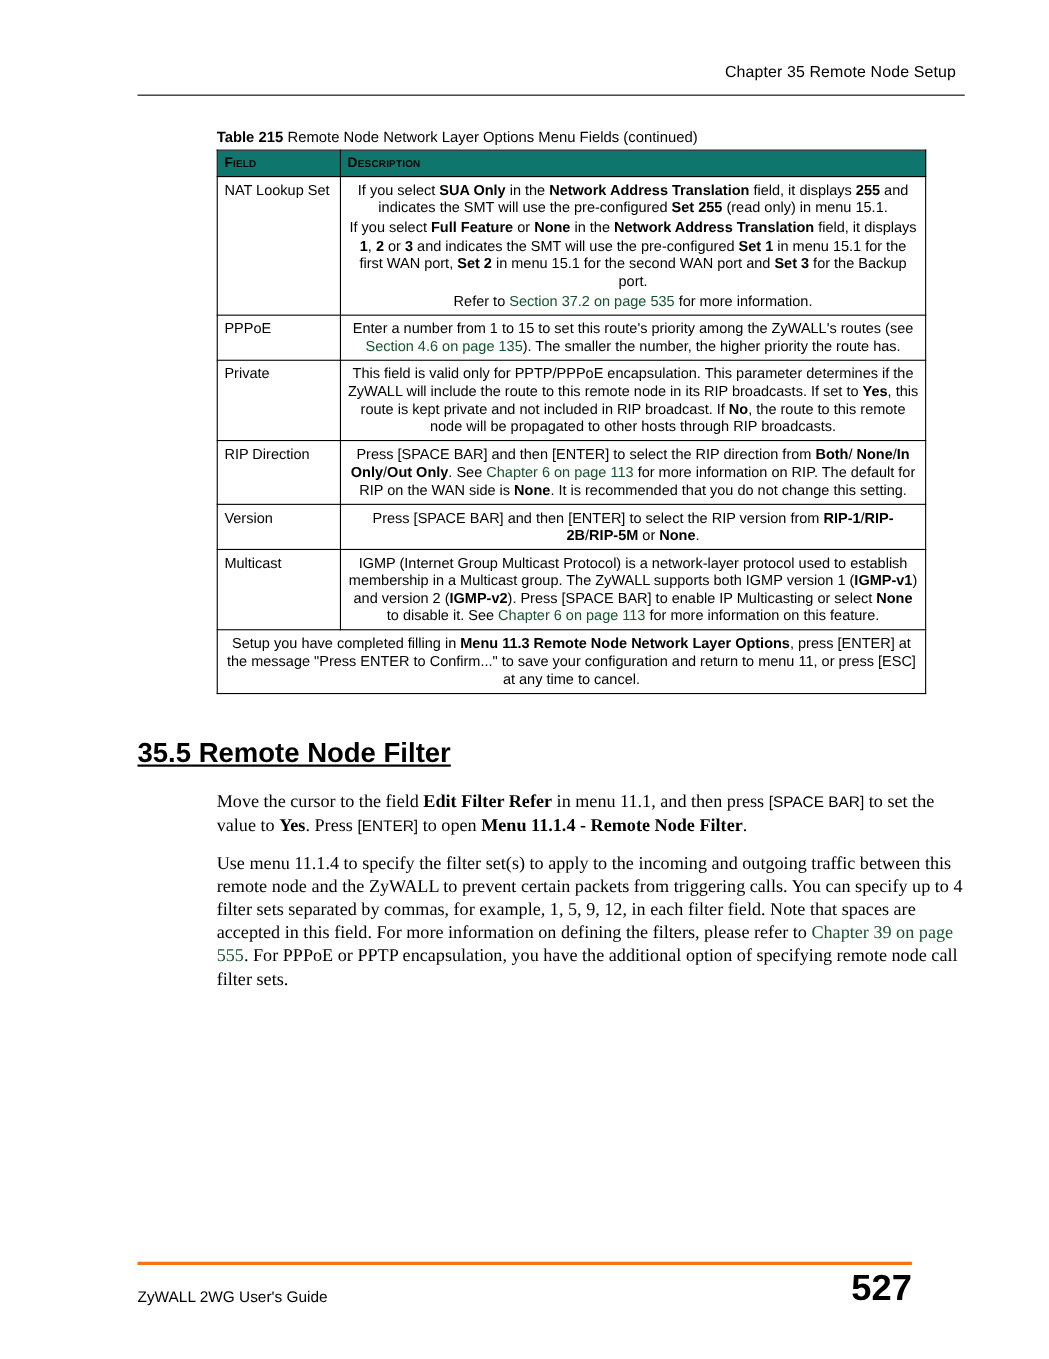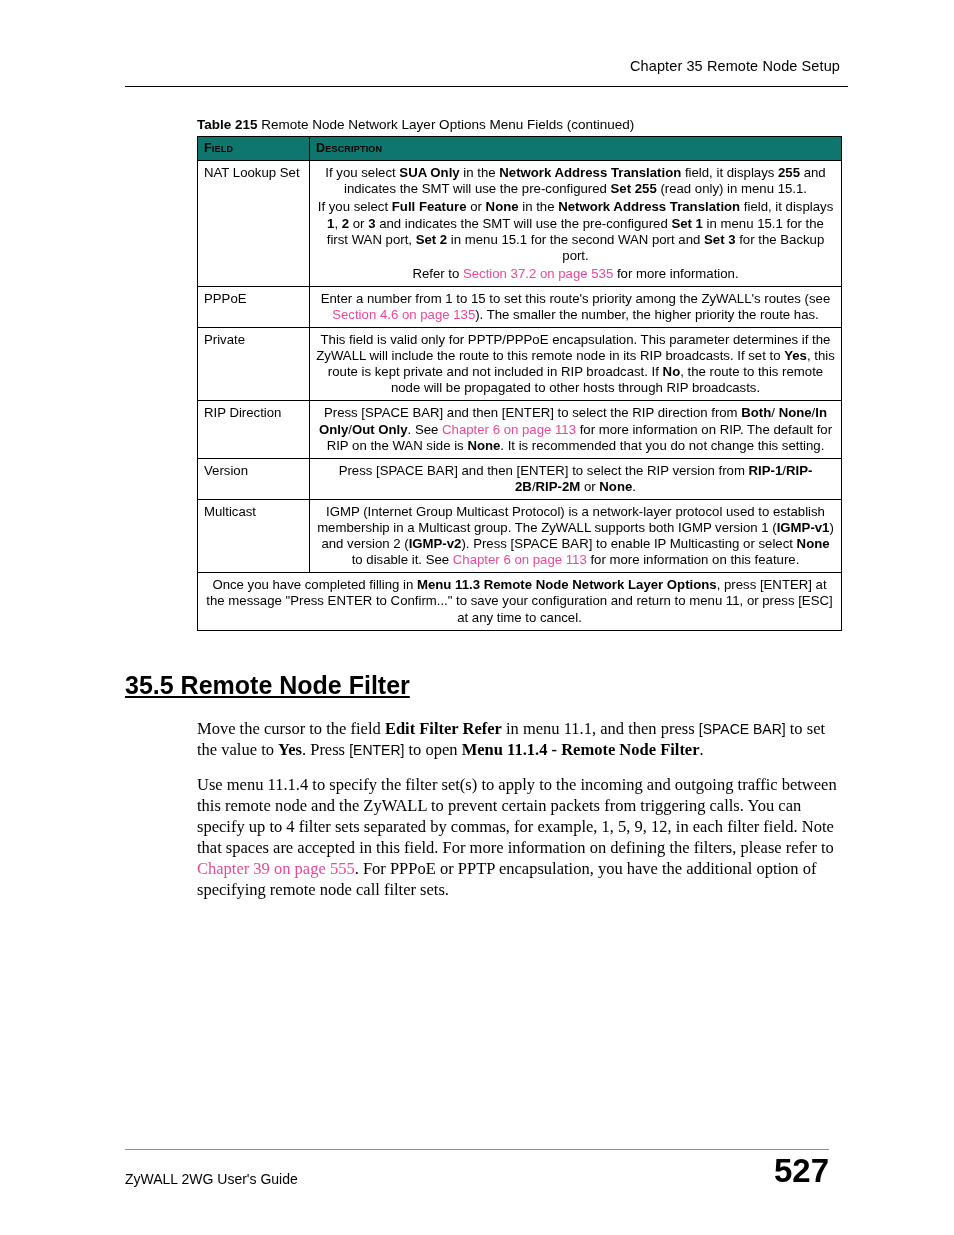--- a/index.html
+++ b/index.html
@@ -11,21 +11,21 @@
     font-family: Arial, Helvetica, sans-serif;
     font-size: 14px;
     color: #000;
     background: #fff;
     position: relative;
     box-sizing: border-box;
   }
   .page {
     position: absolute;
     inset: 0;
-    padding: 58px 106px 0 125px; 
+    padding: 58px 77px 0 125px; 
     box-sizing: border-box;
   }
   .running-head {
     text-align: right;
     font-size: 14.5px;
     padding-right: 8px;
     letter-spacing: 0.1px;
     padding-bottom: 12px;
     border-bottom: 1px solid #000;
   }
@@ -53,21 +53,21 @@
   table.fields th {
     background: #0f766e;
     font-variant: small-caps;
     letter-spacing: 0.2px;
     font-size: 12.5px;
   }
   table.fields col.c1 { width: 112px; }
   table.fields col.c2 { width: 532px; }
   table.fields td .para { margin: 0 0 2px 0; text-align: center; }
   table.fields td .para:last-child { margin-bottom: 0; }
-  a.xref { color: #ec4899; text-decoration: none; }
+  a.xref { color: #14532d; text-decoration: none; }
   .sect-heading {
     font-size: 25px;
     font-weight: bold;
     margin-top: 40px;
     margin-bottom: 18px;
     margin-left: 0;
     text-decoration: underline;
   }
   .body-para {
     font-family: "Times New Roman", Times, serif;
@@ -75,21 +75,21 @@
     line-height: 1.28;
     margin: 0 0 14px 72px;
     text-align: left;
   }
   .smallcaps { font-family: Arial, Helvetica, sans-serif; font-size: 14px; }
   .footer {
     position: absolute;
     left: 125px;
     right: 125px;
     bottom: 48px;
-    border-top: 1px solid #f97316;
+    border-top: 3px solid #f97316;
     padding-top: 4px;
     display: flex;
     justify-content: space-between;
     align-items: flex-end;
   }
   .footer-left {
     font-size: 14px;
   }
   .footer-right {
     font-family: Arial, Helvetica, sans-serif;
@@ -149,34 +149,34 @@
       <tr>
         <td>RIP Direction</td>
         <td>
           <p class="para"><span>Press [SPACE BAR] and then [ENTER] to select the RIP direction from </span><b>Both</b><span>/ </span><b>None</b><span>/</span><b>In Only</b><span>/</span><b>Out Only</b><span>. See </span><a class="xref">Chapter 6 on page 113</a><span> for more information on RIP. The default for RIP on the WAN side is </span><b>None</b><span>. It is recommended that you do not change this setting.</span></p>
         </td>
       </tr>
 
       <tr>
         <td>Version</td>
         <td>
-          <p class="para"><span>Press [SPACE BAR] and then [ENTER] to select the RIP version from </span><b>RIP-1</b><span>/</span><b>RIP-2B</b><span>/</span><b>RIP-2M</b><span> or </span><b>None</b><span>.</span></p>
+          <p class="para"><span>Press [SPACE BAR] and then [ENTER] to select the RIP version from </span><b>RIP-1</b><span>/</span><b>RIP-2B</b><span>/</span><b>RIP-5M</b><span> or </span><b>None</b><span>.</span></p>
         </td>
       </tr>
 
       <tr>
         <td>Multicast</td>
         <td>
           <p class="para"><span>IGMP (Internet Group Multicast Protocol) is a network-layer protocol used to establish membership in a Multicast group. The ZyWALL supports both IGMP version 1 (</span><b>IGMP-v1</b><span>) and version 2 (</span><b>IGMP-v2</b><span>). Press [SPACE BAR] to enable IP Multicasting or select </span><b>None</b><span> to disable it. See </span><a class="xref">Chapter 6 on page 113</a><span> for more information on this feature.</span></p>
         </td>
       </tr>
 
       <tr class="footnote-row">
         <td colspan="2">
-          <p class="para"><span>Once you have completed filling in </span><b>Menu 11.3 Remote Node Network Layer Options</b><span>, press [ENTER] at the message "Press ENTER to Confirm..." to save your configuration and return to menu 11, or press [ESC] at any time to cancel.</span></p>
+          <p class="para"><span>Setup you have completed filling in </span><b>Menu 11.3 Remote Node Network Layer Options</b><span>, press [ENTER] at the message "Press ENTER to Confirm..." to save your configuration and return to menu 11, or press [ESC] at any time to cancel.</span></p>
         </td>
       </tr>
     </tbody>
   </table>
 
   <h2 class="sect-heading">35.5  Remote Node Filter</h2>
 
   <p class="body-para">
     <span>Move the cursor to the field </span><b>Edit Filter Refer</b><span> in menu 11.1, and then press </span><span class="smallcaps">[SPACE BAR]</span><span> to set the value to </span><b>Yes</b><span>. Press </span><span class="smallcaps">[ENTER]</span><span> to open </span><b>Menu 11.1.4 - Remote Node Filter</b><span>.</span>
   </p>

